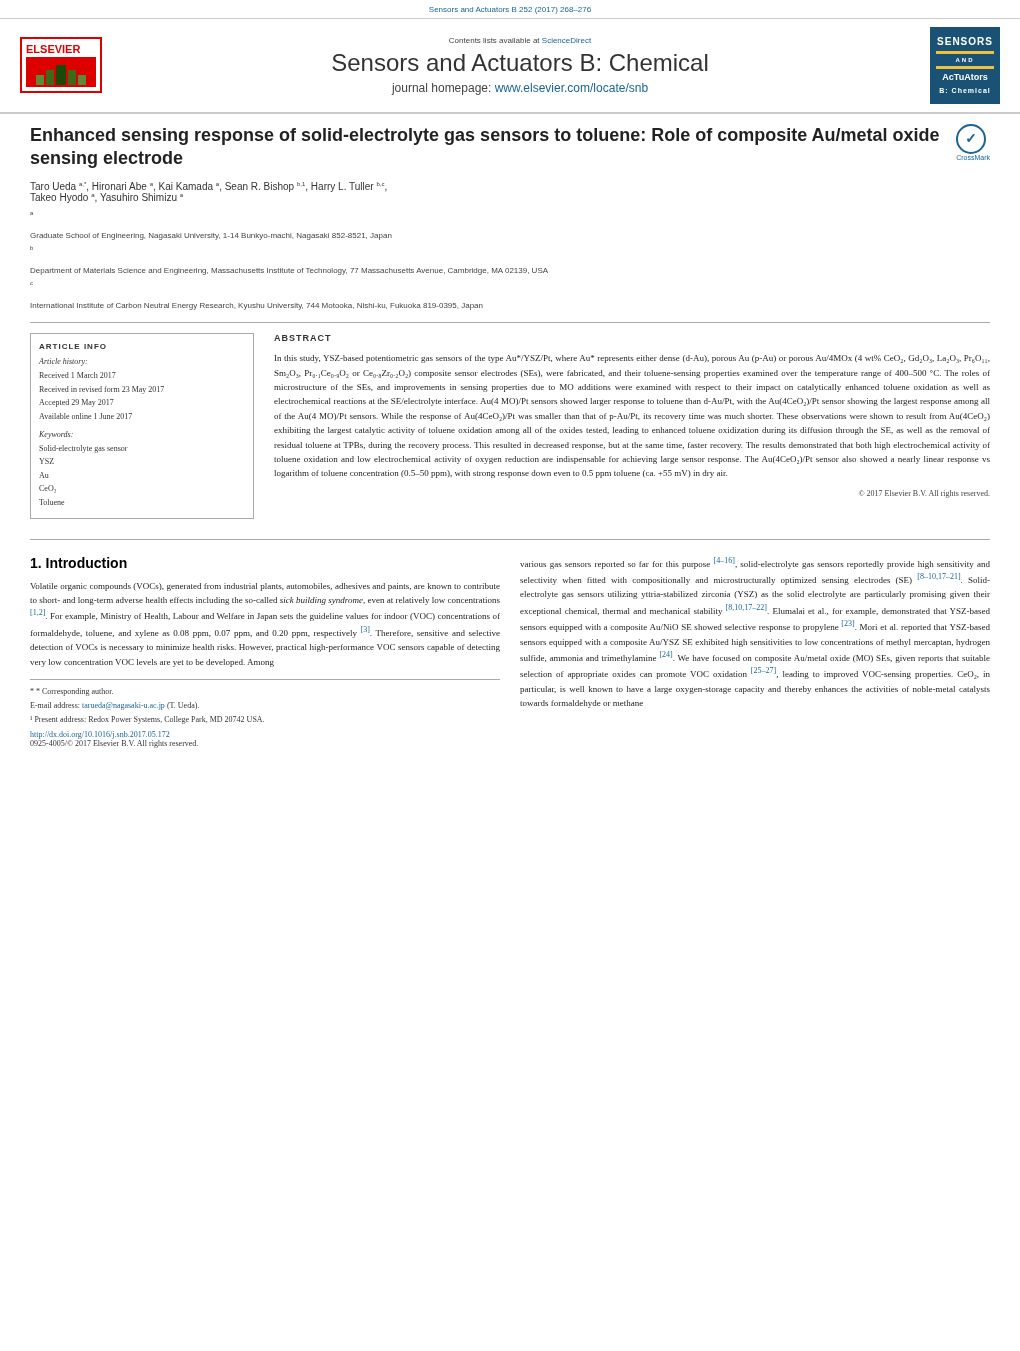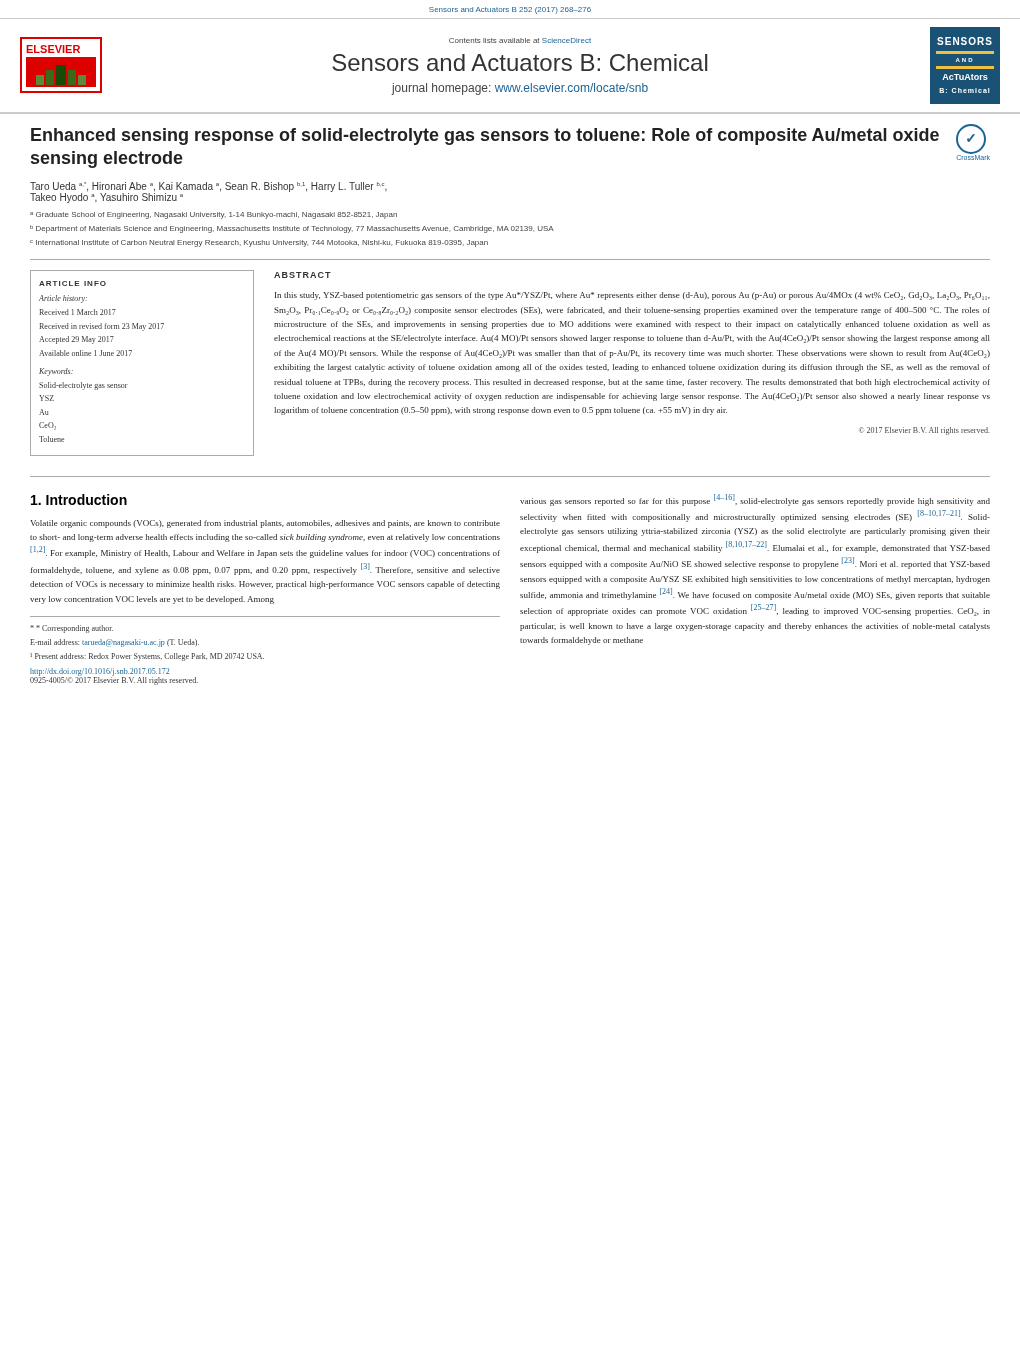--- a/index.html
+++ b/index.html
@@ -143,20 +143,21 @@
     .affiliations {
       font-size: 8px;
       color: #444;
       margin-bottom: 10px;
       font-family: Arial, sans-serif;
       line-height: 1.5;
     }
     .affil-line {
       display: flex;
       margin-bottom: 2px;
+      flex-direction: column;
     }
     
     .section-divider {
       border: none;
       border-top: 1px solid #aaa;
       margin: 10px 0;
     }
     
     .two-col {
       display: flex;

